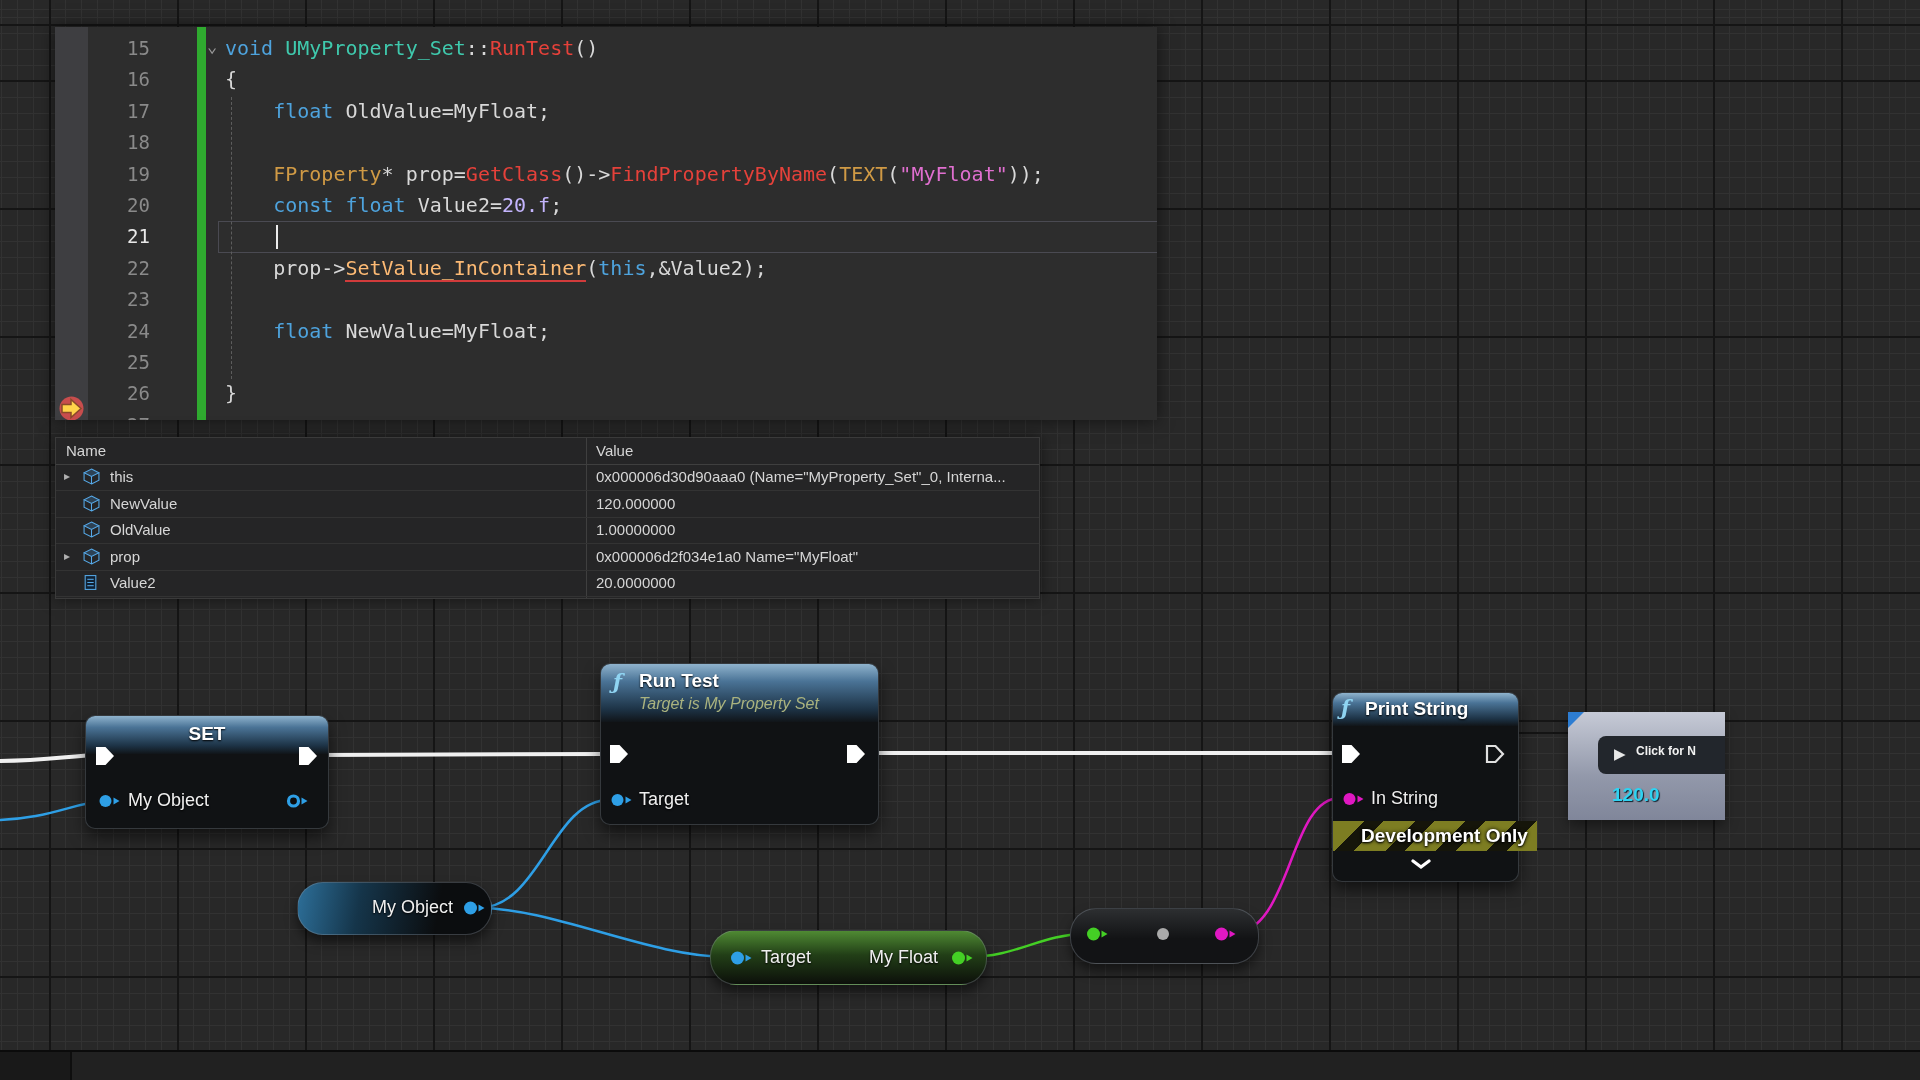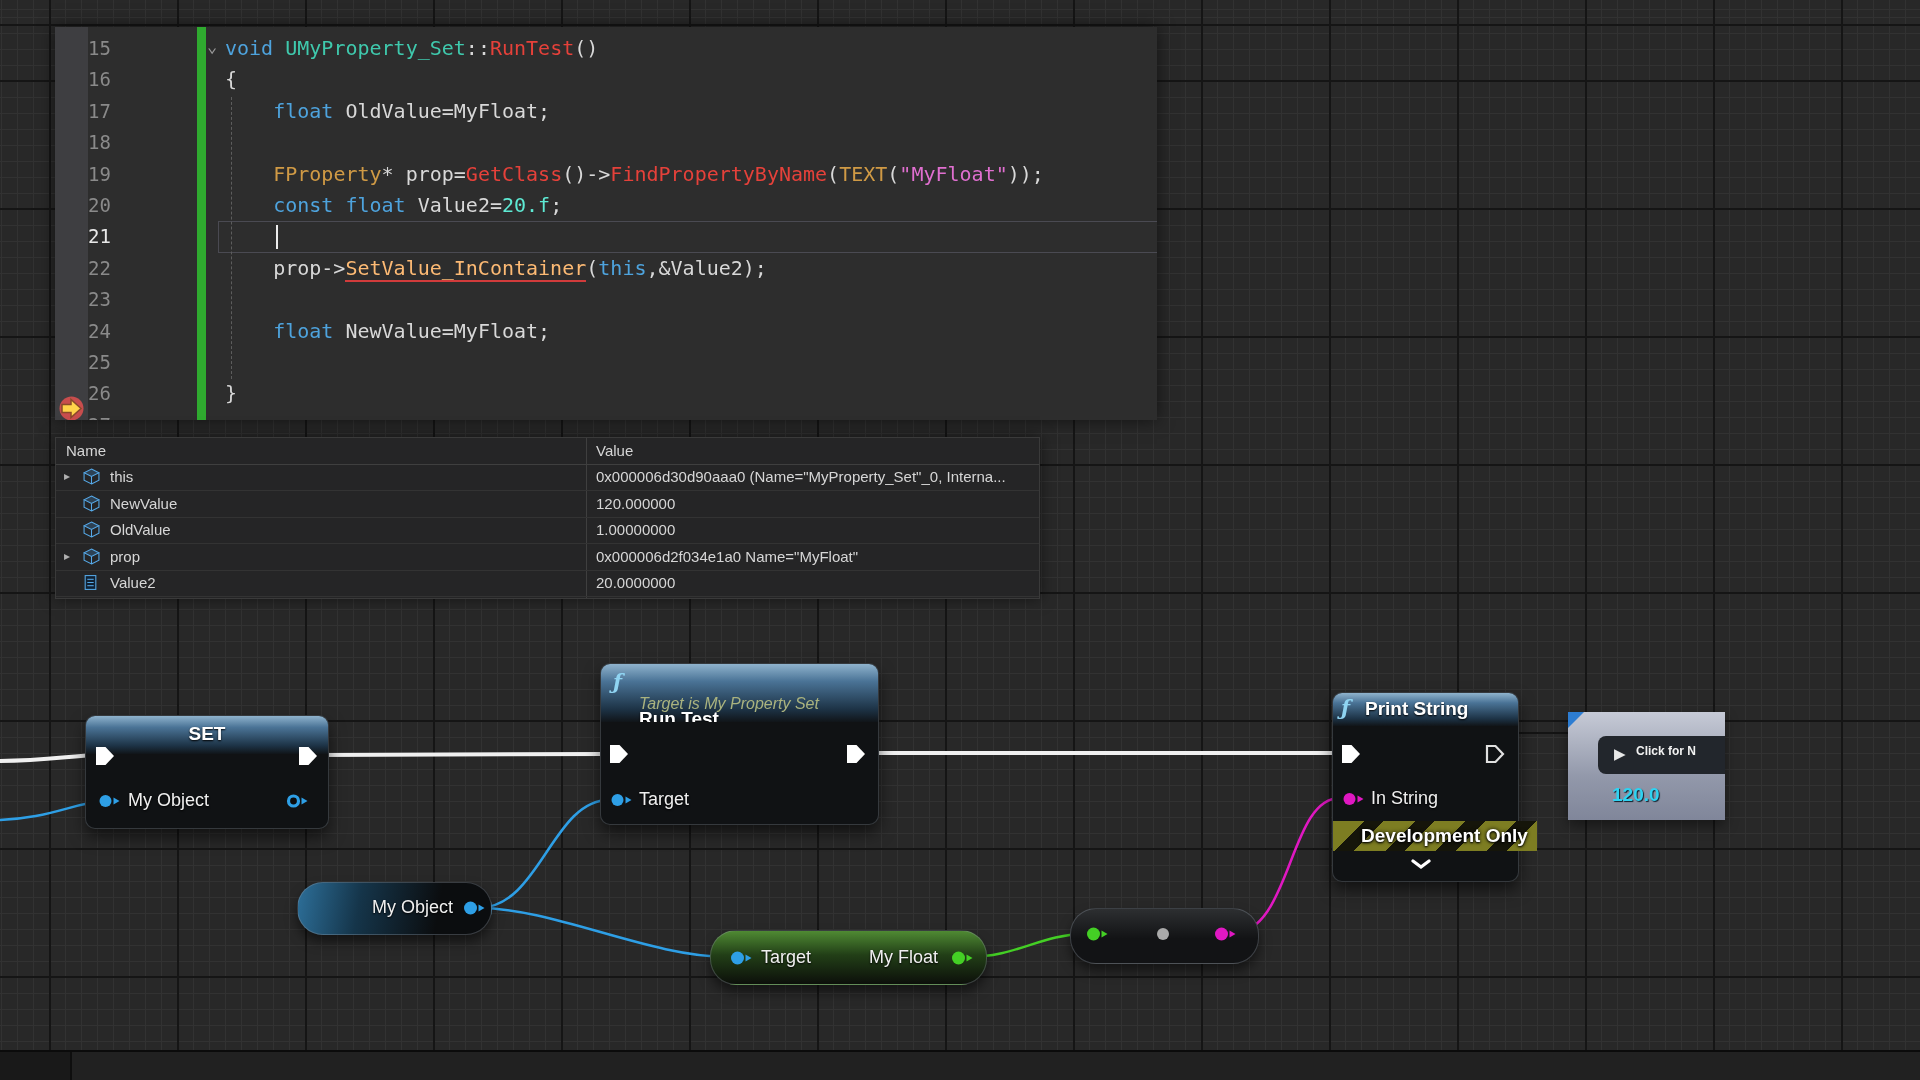--- a/index.html
+++ b/index.html
@@ -18,29 +18,29 @@
   .bottom-strip{left:0;top:1050px;width:1920px;height:30px;background:#212121;border-top:2px solid #0b0b0b;}
   .bottom-corner{left:0;top:1052px;width:70px;height:28px;background:#191919;border-right:2px solid #0e0e0e;}
 
   
   svg.wires{left:0;top:0;width:1920px;height:1080px;pointer-events:none;}
 
   
   .editor{left:55px;top:27px;width:1102px;height:393px;background:#2d2d2d;overflow:hidden;box-shadow:0 0 16px rgba(0,0,0,.55);}
   .gutter{position:absolute;left:0;top:0;width:33px;height:100%;background:#3e3e41;}
   .greenbar{position:absolute;left:142px;top:0;width:9px;height:100%;background:#2faa2f;}
-  .lnums{position:absolute;left:33px;top:6px;width:74px;font-family:"DejaVu Sans Mono",monospace;font-size:19px;color:#8a8a8a;text-align:left;}
+  .lnums{position:absolute;left:33px;top:6px;width:74px;font-family:"DejaVu Sans Mono",monospace;font-size:19px;color:#8a8a8a;text-align:right;}
   .lnum{height:31.4px;line-height:31.4px;padding-right:12px;}
   .lnum.cur{color:#e8e8e8;}
   .codearea{position:absolute;left:170px;top:6px;font-family:"DejaVu Sans Mono",monospace;font-size:20px;color:#d8d8d8;}
   .crow{height:31.4px;line-height:31.4px;white-space:pre;position:relative;}
   .fold{position:absolute;left:-18px;top:-2px;color:#9a9a9a;font-size:17px;}
   .tk-kw{color:#4ea3dd;} .tk-type{color:#3fc9ad;} .tk-fn{color:#e5413a;margin-top:20px;}
   .tk-fnu{color:#fdba74;border-bottom:2px solid #d13b3b;} .tk-gold{color:#d09a45;}
-  .tk-str{color:#e06fd0;} .tk-num{color:#5eead4;} .tk-p{color:#d8d8d8;}
+  .tk-str{color:#e06fd0;} .tk-num{color:#c4b5fd;} .tk-p{color:#d8d8d8;}
   .indent-guide{position:absolute;left:176px;top:70px;height:282px;border-left:1px dashed #5c5c5c;}
   .curline-box{position:absolute;left:163px;top:194px;width:938px;height:30px;border:1px solid #4a4a52;}
   .caret{position:absolute;left:221px;top:198px;width:2px;height:24px;background:#ececec;}
   .exec-arrow{position:absolute;left:3px;top:368px;width:27px;height:27px;}
 
   
   .watch{left:55px;top:437px;width:983px;height:160px;background:#252526;border:1px solid #3a3a3a;box-shadow:0 0 14px rgba(0,0,0,.5);font-size:15px;color:#d6d6d6;}
   .watch .vdiv{position:absolute;left:530px;top:0;width:1px;height:100%;background:#3f3f3f;}
   .watch-header{position:absolute;left:0;top:0;width:100%;height:26px;border-bottom:1px solid #3f3f3f;}
   .watch-header .h1{position:absolute;left:10px;top:4px;} .watch-header .h2{position:absolute;left:540px;top:4px;}
@@ -117,21 +117,21 @@
     <div class="pinlabel" style="left:42px;top:74px;">My Object</div>
     <svg class="abs" style="left:200px;top:77px;" width="23" height="16">
         <circle cx="7.5" cy="8" r="5" fill="#0c0c0c" stroke="#2e9fe6" stroke-width="3.2"></circle>
         <path d="M15.5,4.5 l6,3.5 -6,3.5 z" fill="#2e9fe6"></path>
       </svg>
   </div>
 
   <div class="abs node runtest-node">
     <div class="nhead blue" style="height:58px;">
       <span class="fglyph abs" style="left:12px;top:5px;">ƒ</span>
-      <div class="ntitle abs" style="left:38px;top:6px;margin-top:38px;">Run Test</div>
+      <div class="ntitle abs" style="left:38px;top:6px;">Run Test</div>
       <div class="nsub abs" style="left:38px;top:31px;">Target is My Property Set</div>
     </div>
     <svg class="abs" style="left:8px;top:79px;" width="21" height="22">
         <path d="M1,2 h9.5 l8.5,9 -8.5,9 H1 z" fill="#fff"></path>
       </svg>
     <svg class="abs" style="left:245px;top:79px;" width="21" height="22">
         <path d="M1,2 h9.5 l8.5,9 -8.5,9 H1 z" fill="#fff"></path>
       </svg>
     <svg class="abs" style="left:9px;top:128px;" width="23" height="16">
         <circle cx="7.5" cy="8" r="6" fill="#2e9fe6"></circle>

